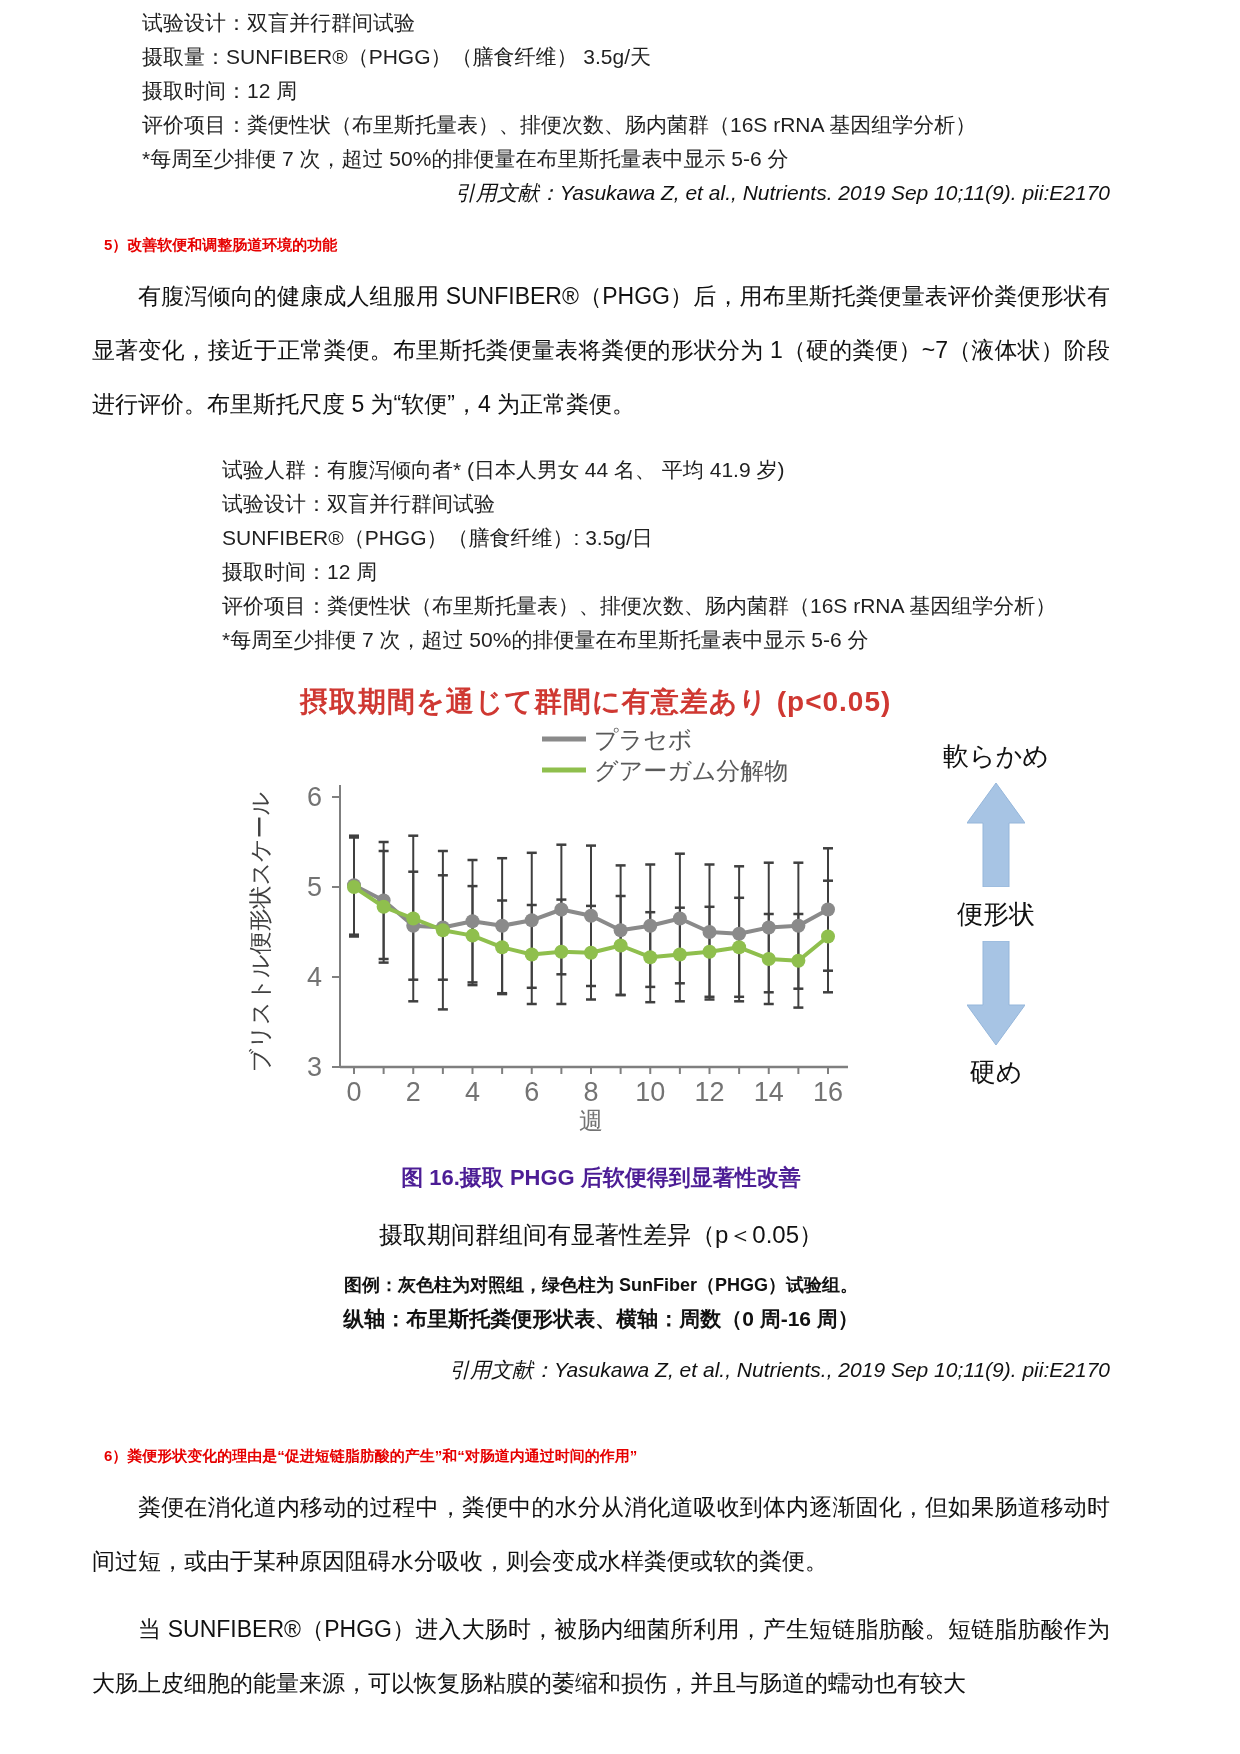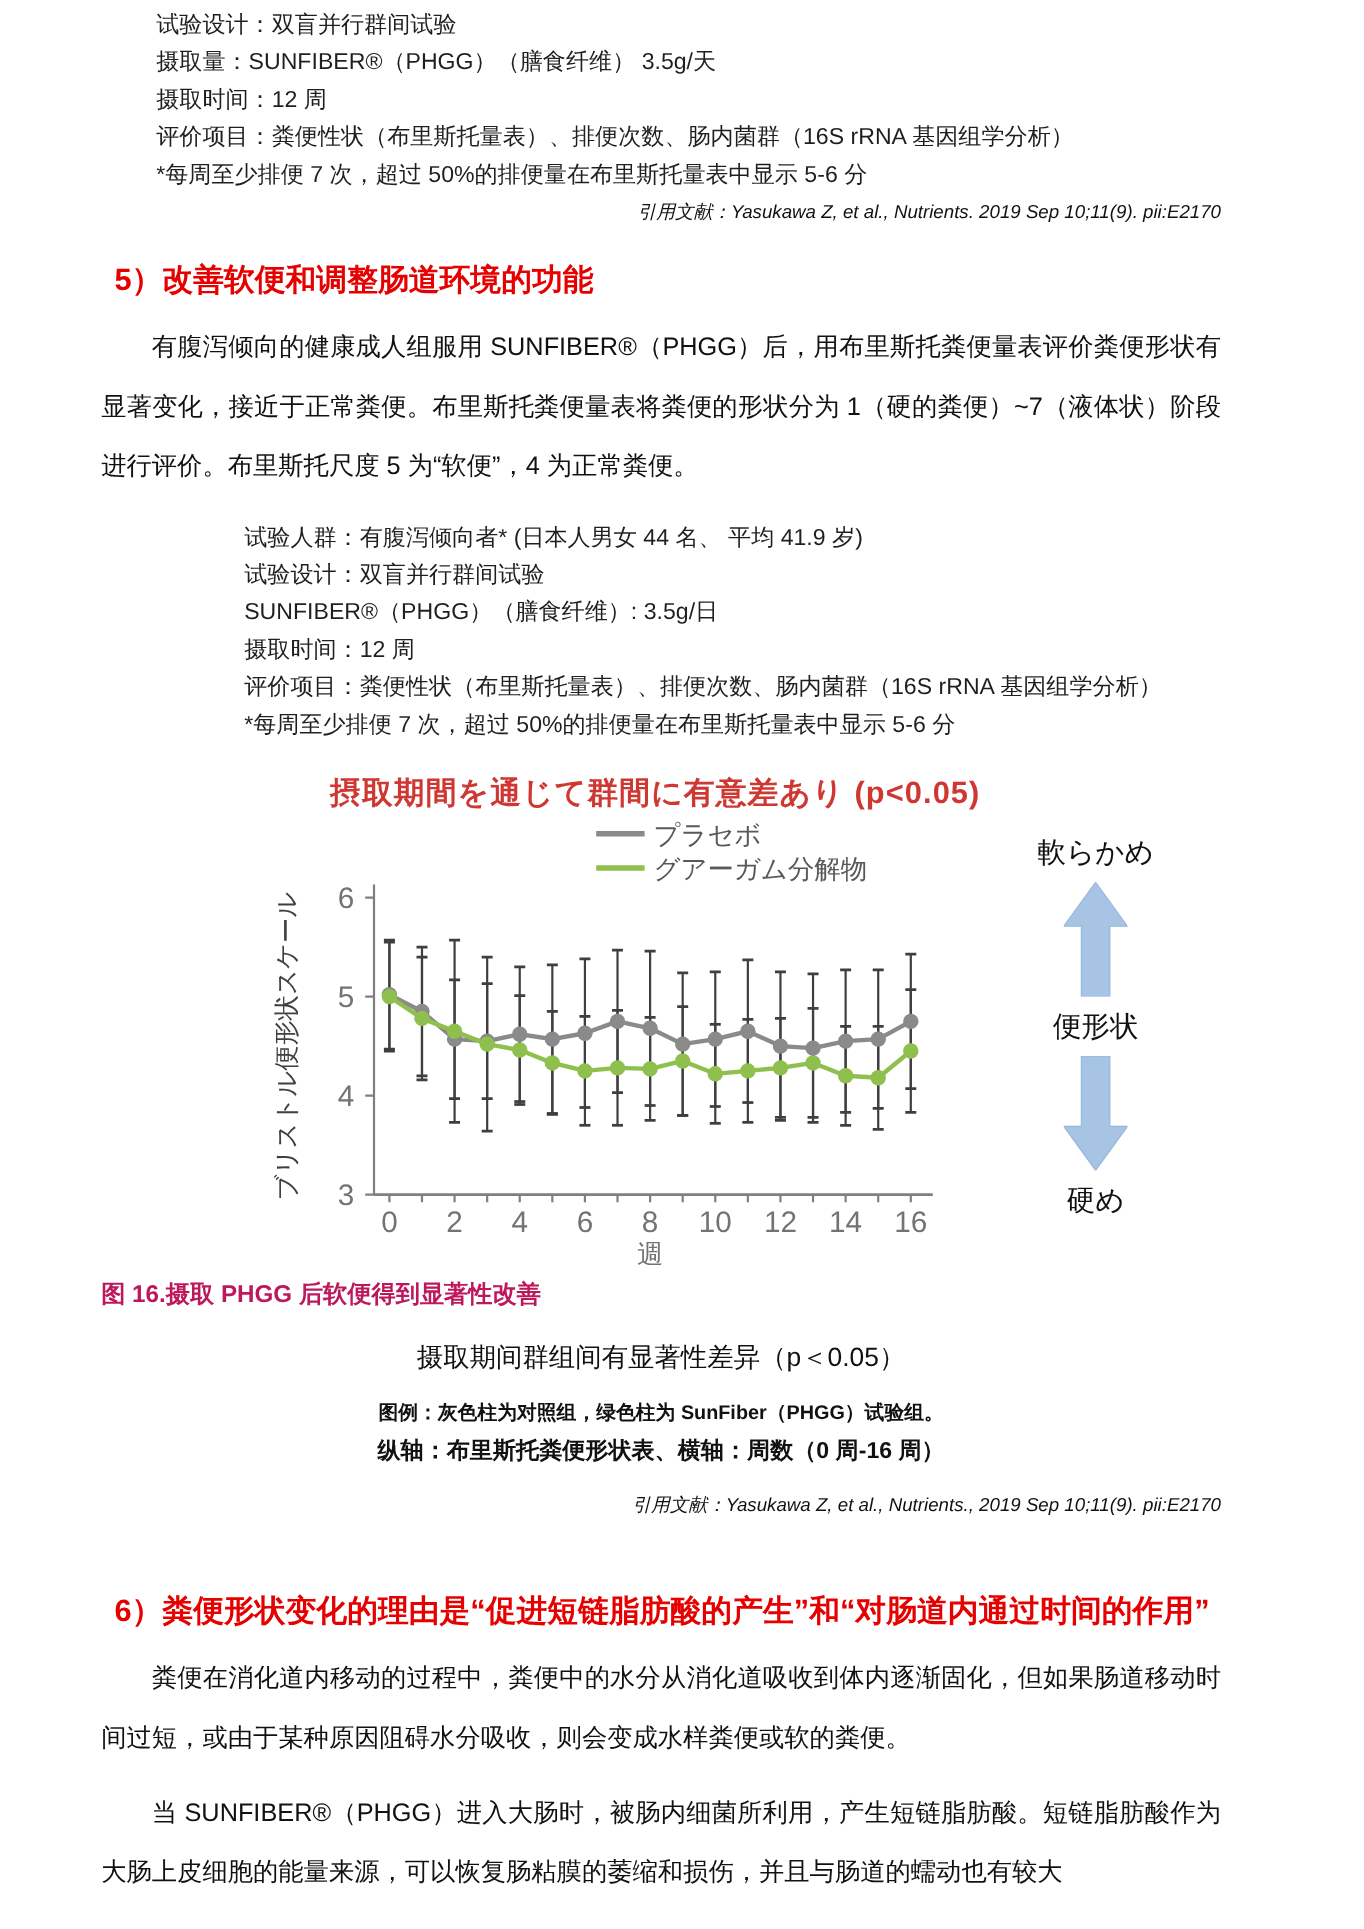--- a/index.html
+++ b/index.html
@@ -5,33 +5,33 @@
   html,body{margin:0;padding:0;background:#ffffff;}
   body{
     width:1240px;height:1754px;overflow:hidden;
     font-family:"Liberation Sans","DejaVu Sans",sans-serif;
     color:#1f1f1f;
   }
   .content{padding:6px 130px 0 92px;}
   .info-block{font-size:21px;line-height:34px;}
   .info-block-1{margin-left:50px;}
   .info-block-2{margin-left:130px;margin-top:22px;}
-  .citation{font-size:17px;font-style:italic;text-align:right;line-height:34px;color:#111;}
-  .red-heading{color:#e60000;font-weight:bold;font-size:28px;margin:26px 0 0 12px;}
+  .citation{font-size:21px;font-style:italic;text-align:right;line-height:34px;color:#111;}
+  .red-heading{color:#e60000;font-weight:bold;font-size:15px;margin:26px 0 0 12px;}
   .para{
     font-size:23px;line-height:54px;text-align:justify;text-indent:2em;
     margin:14px 0 0 0;color:#111;
   }
   .chart-wrap{margin:26px 0 0 150px;display:flex;align-items:flex-start;}
   .chart-left{display:flex;flex-direction:column;}
   .chart-title{font-weight:bold;font-size:28px;color:#cf3832;margin:0 0 2px 58px;letter-spacing:1px;}
   .annot-col{display:flex;flex-direction:column;align-items:center;margin:52px 0 0 14px;width:180px;}
   .annot-text{font-size:26px;color:#111;line-height:30px;margin:6px 16px;}
   .annot-col svg{margin:6px 0;}
-  .fig-caption{font-size:22px;font-weight:bold;margin-top:12px;color:#be185d;}
+  .fig-caption{text-align:center;font-size:22px;font-weight:bold;margin-top:32px;color:#4c1d95;}
   .fig-subcaption{text-align:center;font-size:24px;margin-top:26px;color:#111;}
   .fig-legend-note{text-align:center;font-size:18px;font-weight:bold;margin-top:22px;color:#111;}
   .fig-axis-note{text-align:center;font-size:21px;font-weight:bold;margin-top:8px;color:#111;}
   .citation-2{margin-top:20px;}
   .section6{margin-top:60px;}
   svg text{font-family:"Liberation Sans","DejaVu Sans",sans-serif;}
 </style>
 </head>
 <body>
 

